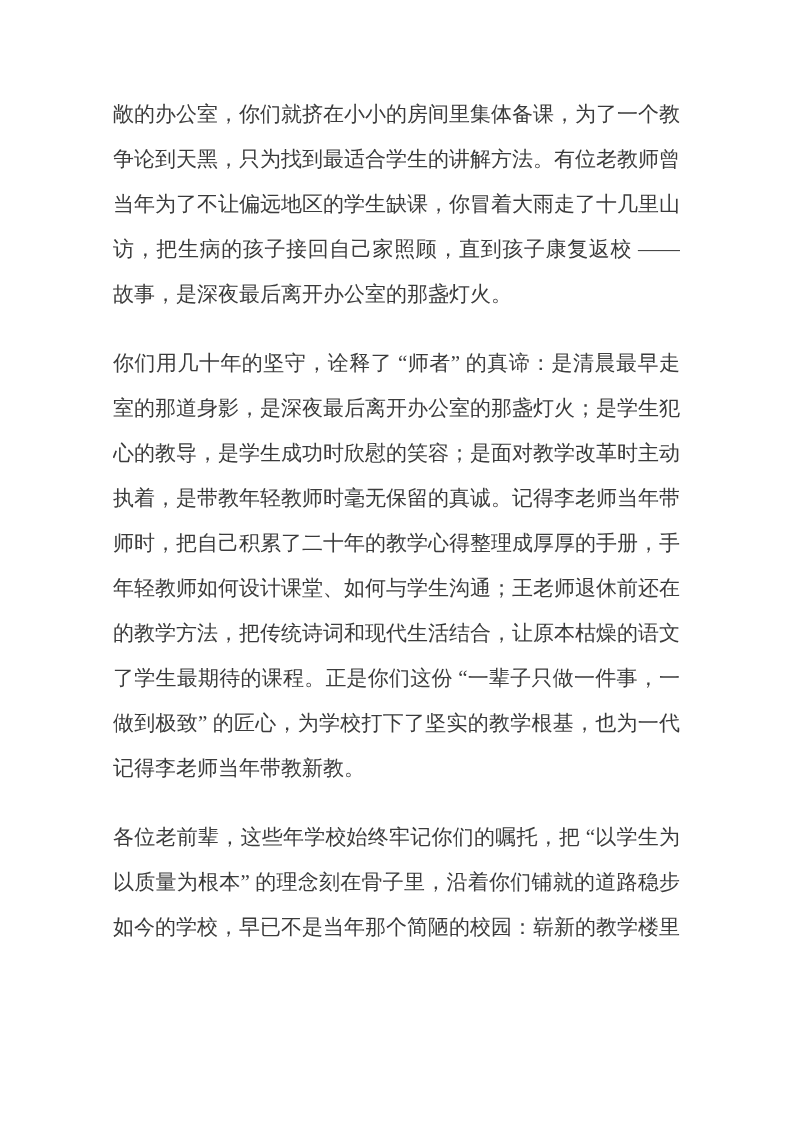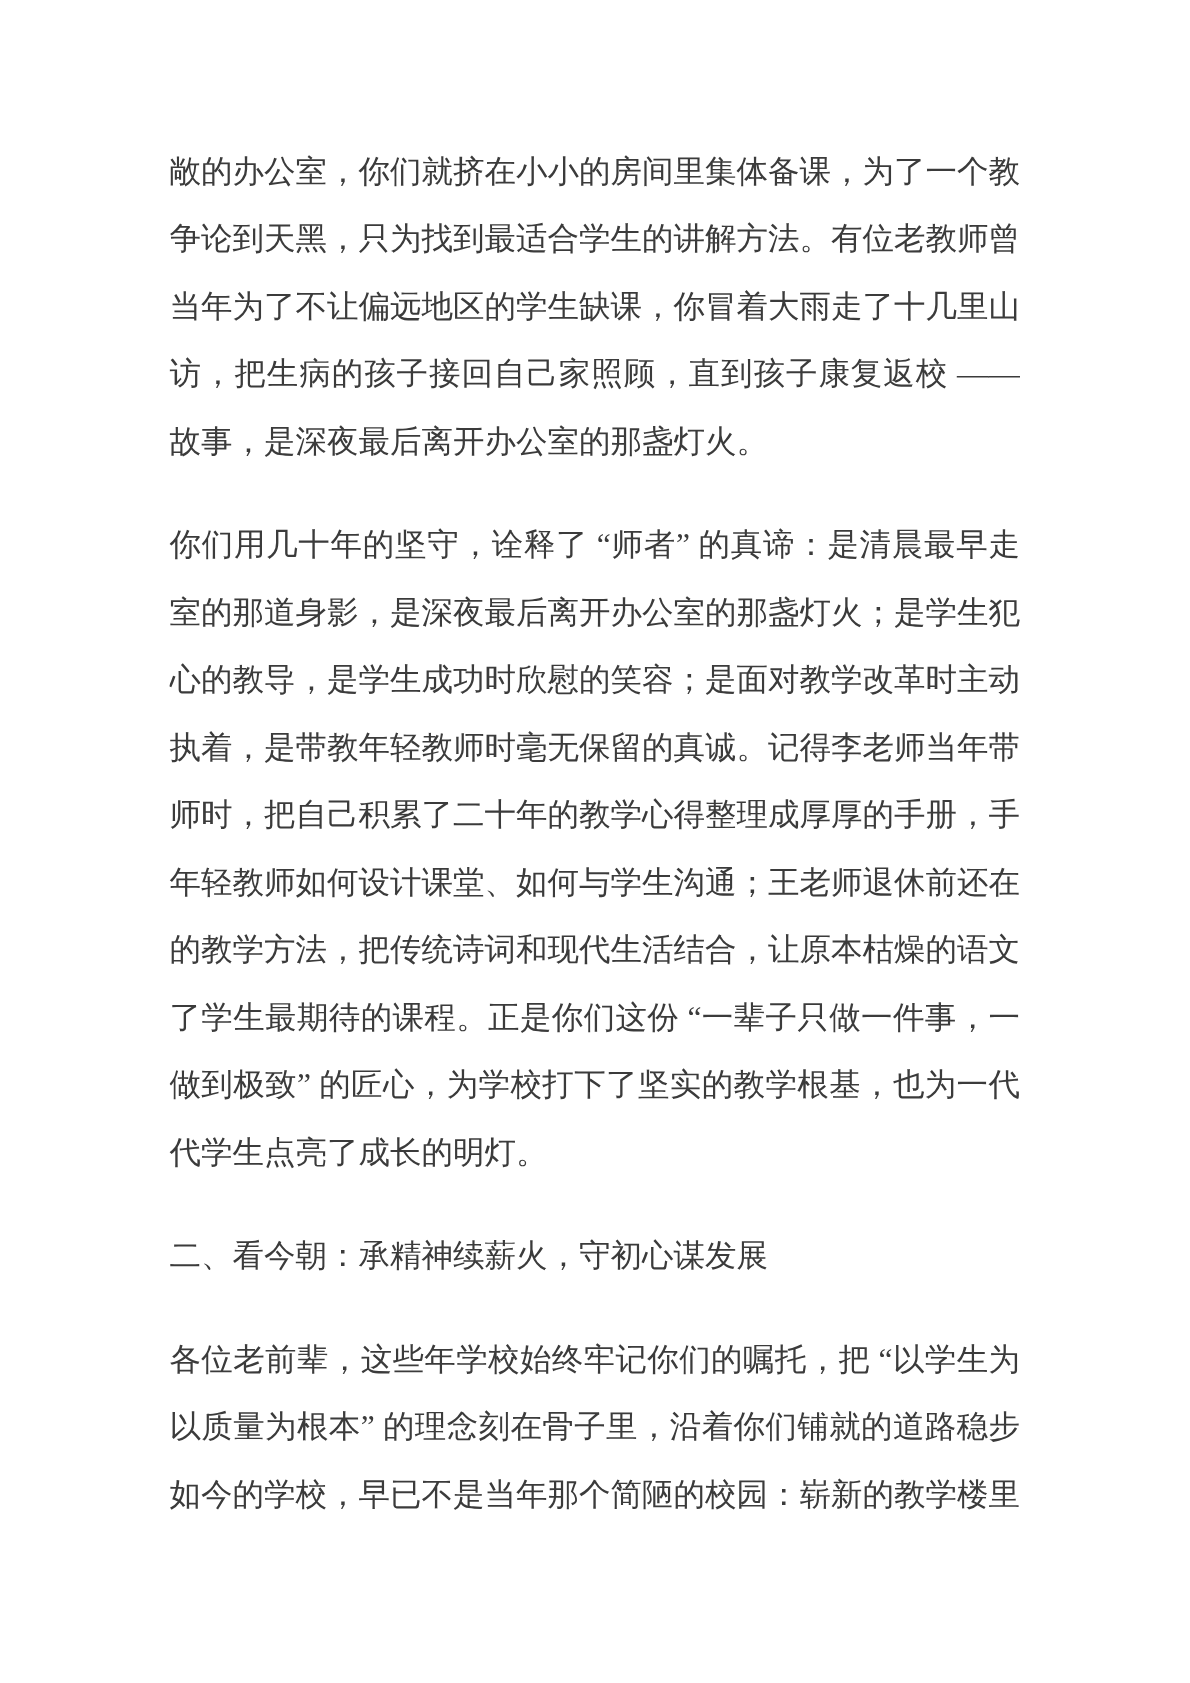--- a/index.html
+++ b/index.html
@@ -70,26 +70,23 @@
     <div class="para">
       <span class="ln">你们用几十年的坚守，诠释了 “师者” 的真谛：是清晨最早走进教</span>
       <span class="ln">室的那道身影，是深夜最后离开办公室的那盏灯火；是学生犯错时耐</span>
       <span class="ln">心的教导，是学生成功时欣慰的笑容；是面对教学改革时主动学习的</span>
       <span class="ln">执着，是带教年轻教师时毫无保留的真诚。记得李老师当年带教新教</span>
       <span class="ln">师时，把自己积累了二十年的教学心得整理成厚厚的手册，手把手教</span>
       <span class="ln">年轻教师如何设计课堂、如何与学生沟通；王老师退休前还在琢磨新</span>
       <span class="ln">的教学方法，把传统诗词和现代生活结合，让原本枯燥的语文课变成</span>
       <span class="ln">了学生最期待的课程。正是你们这份 “一辈子只做一件事，一件事</span>
       <span class="ln">做到极致” 的匠心，为学校打下了坚实的教学根基，也为一代又一</span>
-      <span class="ln end">代学生点亮了成长的明灯。</span>
+      <span class="ln end">记得李老师当年带教新教。</span>
     </div>
 
-    <div class="heading-para">
-      <span class="heading">二、看今朝：承精神续薪火，守初心谋发展</span>
-    </div>
 
     <div class="para">
       <span class="ln">各位老前辈，这些年学校始终牢记你们的嘱托，把 “以学生为中心，</span>
       <span class="ln">以质量为根本” 的理念刻在骨子里，沿着你们铺就的道路稳步前行。</span>
       <span class="ln">如今的学校，早已不是当年那个简陋的校园：崭新的教学楼里配备了</span>
     </div>
 
   </div>
 </div>
 

